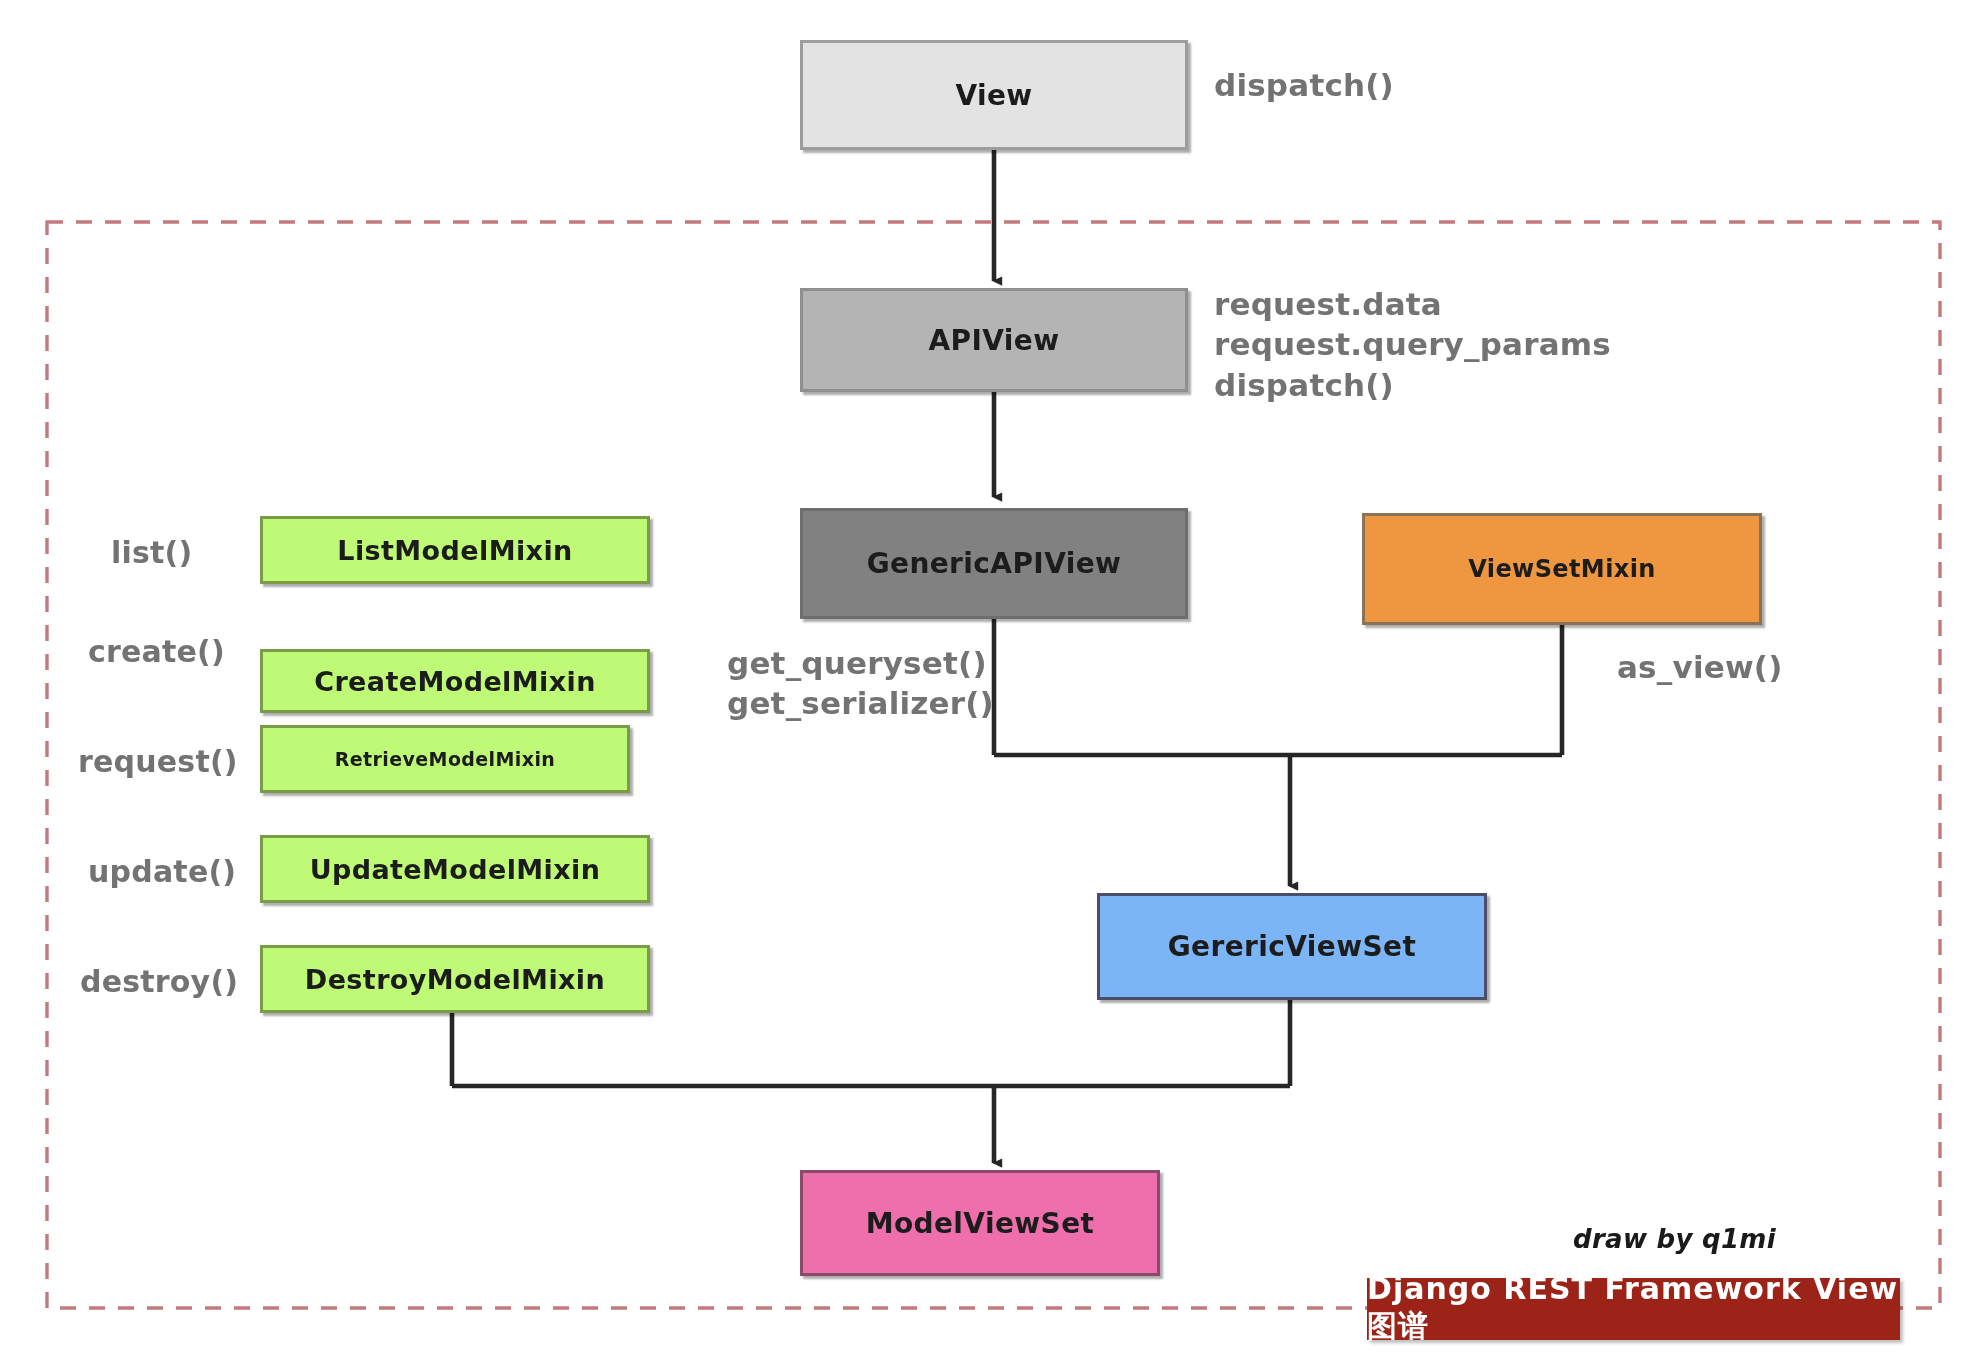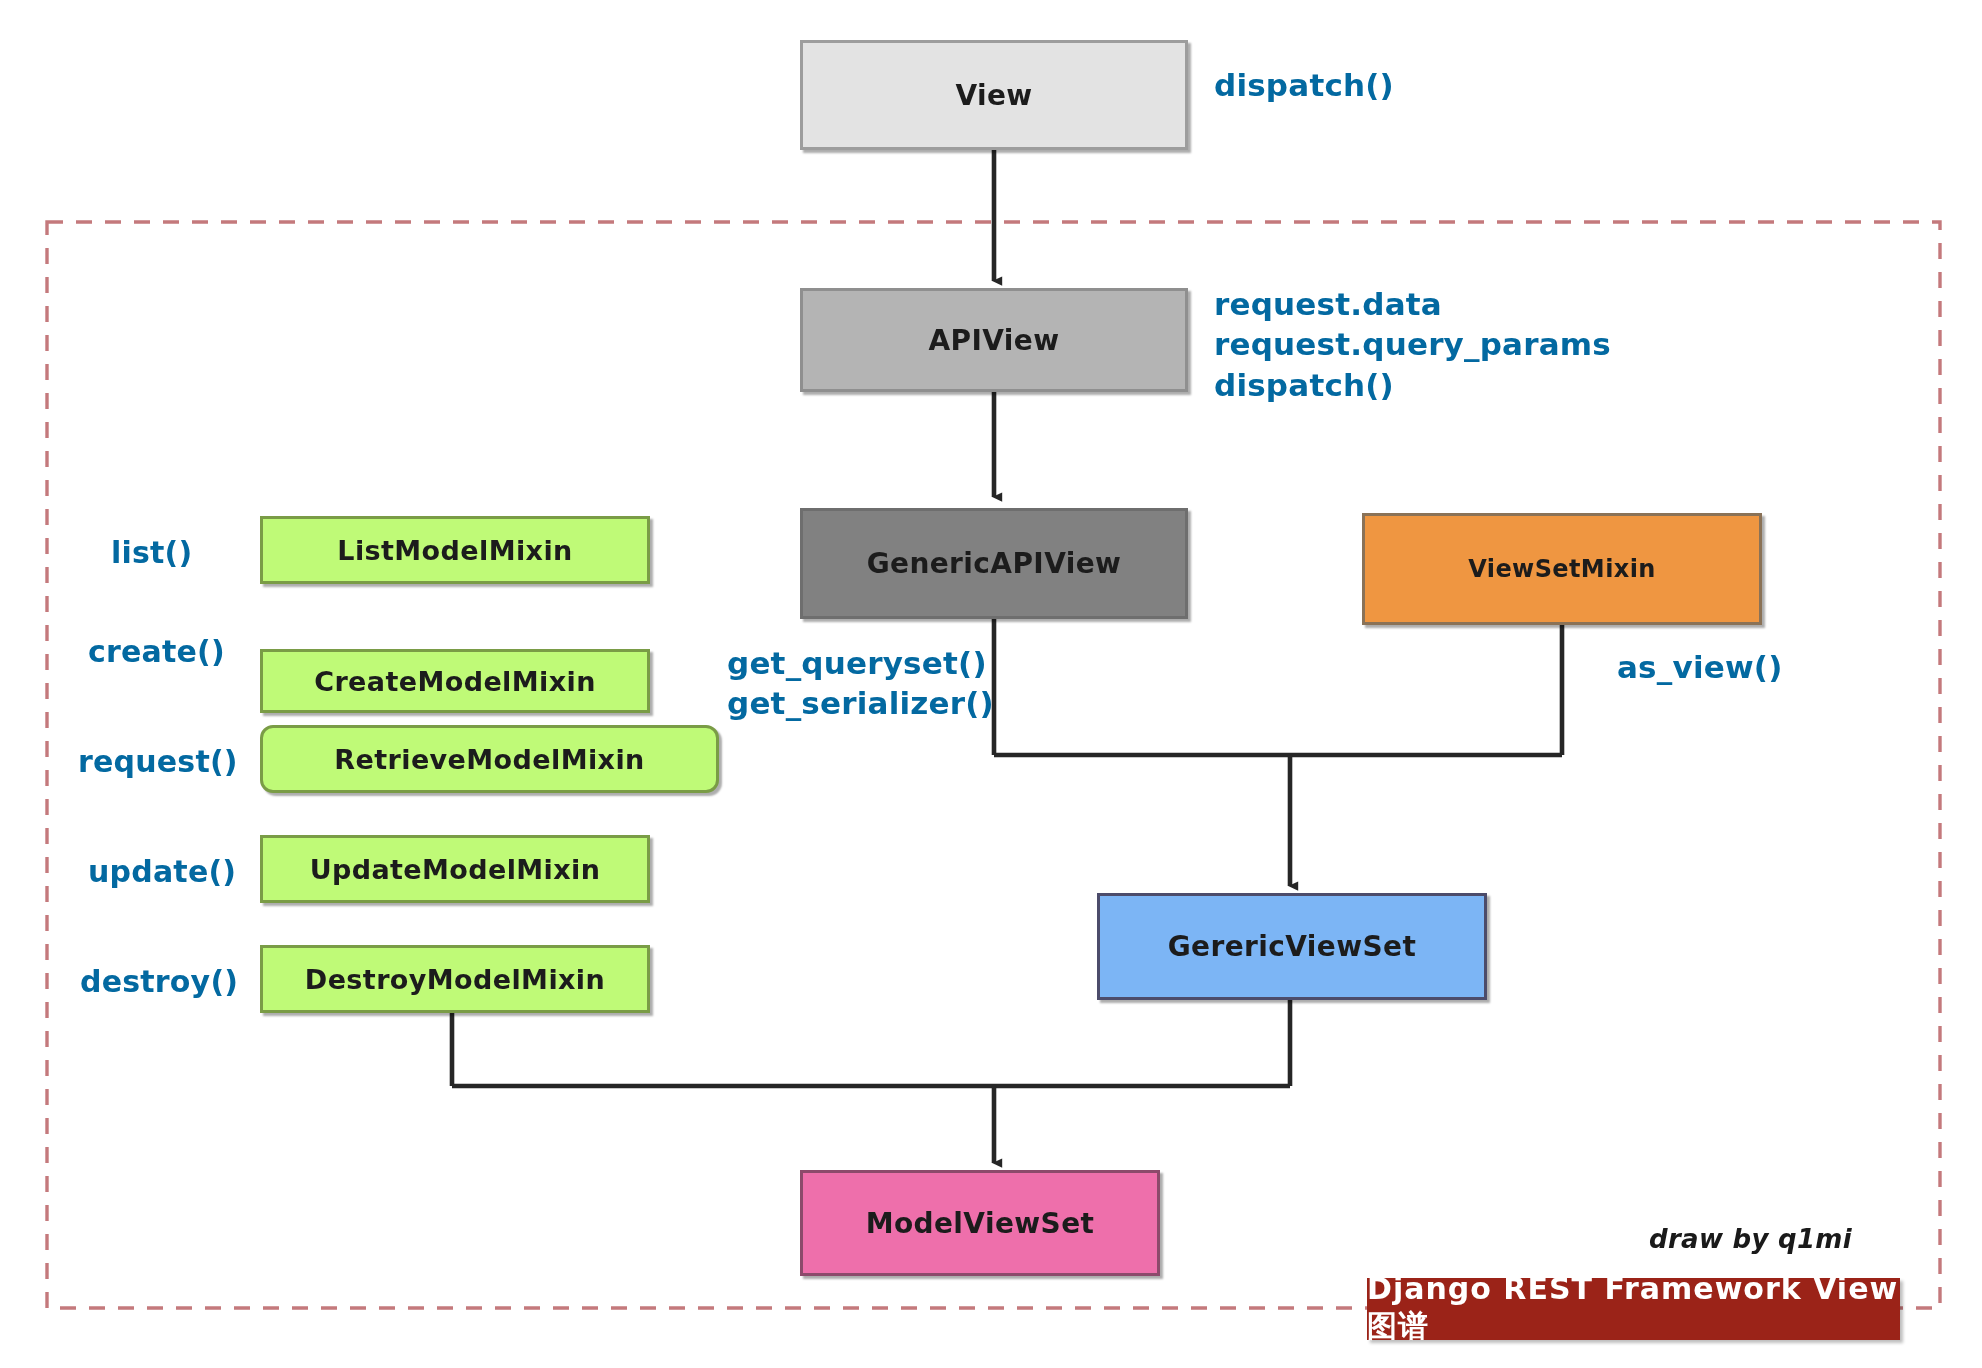--- a/index.html
+++ b/index.html
@@ -31,21 +31,21 @@
     border-style: solid;
     border-width: 3px;
     box-shadow: 3px 3px 2px rgba(0,0,0,0.32);
     color: #1c1c1c;
     font-weight: bold;
     letter-spacing: 0.4px;
     text-align: center;
   }
   .annot {
     position: absolute;
-    color: #0369a1;
+    color: #737373;
     font-weight: bold;
     white-space: pre-line;
     line-height: 1.30;
     letter-spacing: 0.2px;
   }
   .credit {
     position: absolute;
     font-style: italic;
     font-weight: bold;
     color: #1a1a1a;
@@ -126,22 +126,22 @@
   <div class="node-box" style="left:260px; top:516px; width:390px; height:68px;
               background:#bffa77; border-color:#7a9c46; font-size:27px;">
     <span>ListModelMixin</span>
   </div>
 
   <div class="node-box" style="left:260px; top:615px; width:390px; height:64px;
               background:#bffa77; border-color:#7a9c46; font-size:27px;margin-top:34px;">
     <span>CreateModelMixin</span>
   </div>
 
-  <div class="node-box" style="left:260px; top:725px; width:459px; height:68px;
-              background:#bffa77; border-color:#7a9c46; font-size:27px;border-radius:13px;">
+  <div class="node-box" style="left:260px; top:725px; width:370px; height:68px;
+              background:#bffa77; border-color:#7a9c46; font-size:19px;">
     <span>RetrieveModelMixin</span>
   </div>
 
   <div class="node-box" style="left:260px; top:835px; width:390px; height:68px;
               background:#bffa77; border-color:#7a9c46; font-size:27px;">
     <span>UpdateModelMixin</span>
   </div>
 
   <div class="node-box" style="left:260px; top:945px; width:390px; height:68px;
               background:#bffa77; border-color:#7a9c46; font-size:27px;">
@@ -162,19 +162,19 @@
   <div class="annot" style="left:111px; top:533px; font-size:30px;">list()</div>
 
   <div class="annot" style="left:88px; top:632px; font-size:30px;">create()</div>
 
   <div class="annot" style="left:78px; top:742px; font-size:30px;">request()</div>
 
   <div class="annot" style="left:88px; top:852px; font-size:30px;">update()</div>
 
   <div class="annot" style="left:80px; top:962px; font-size:30px;">destroy()</div>
 
-  <div class="credit" style="left:1649px; top:1224px; font-size:26px;">draw by q1mi</div>
+  <div class="credit" style="left:1573px; top:1224px; font-size:26px;">draw by q1mi</div>
 
   <div class="title-banner" style="left:1367px; top:1278px; width:533px; height:62px; font-size:30px;">
     <span>Django REST Framework View 图谱</span>
   </div>
 
 </div>
 
 </body></html>

